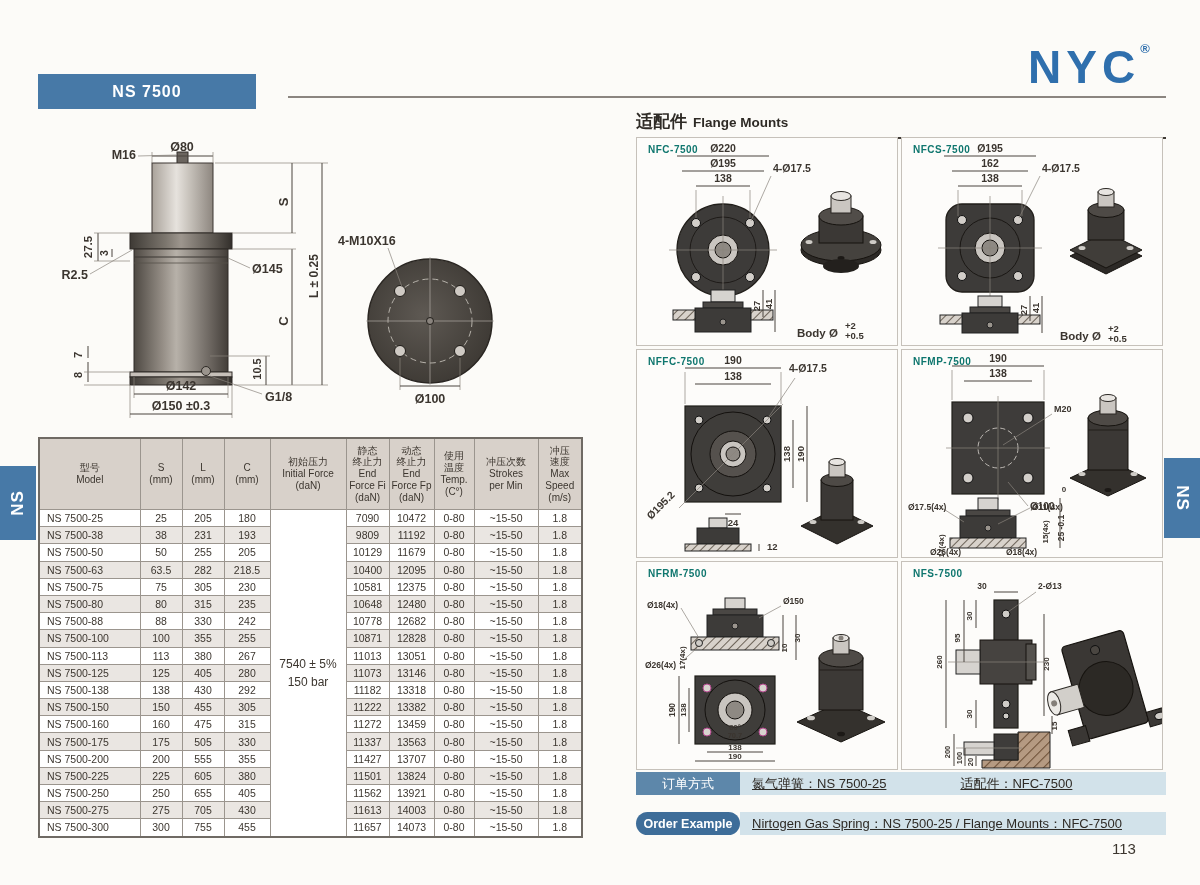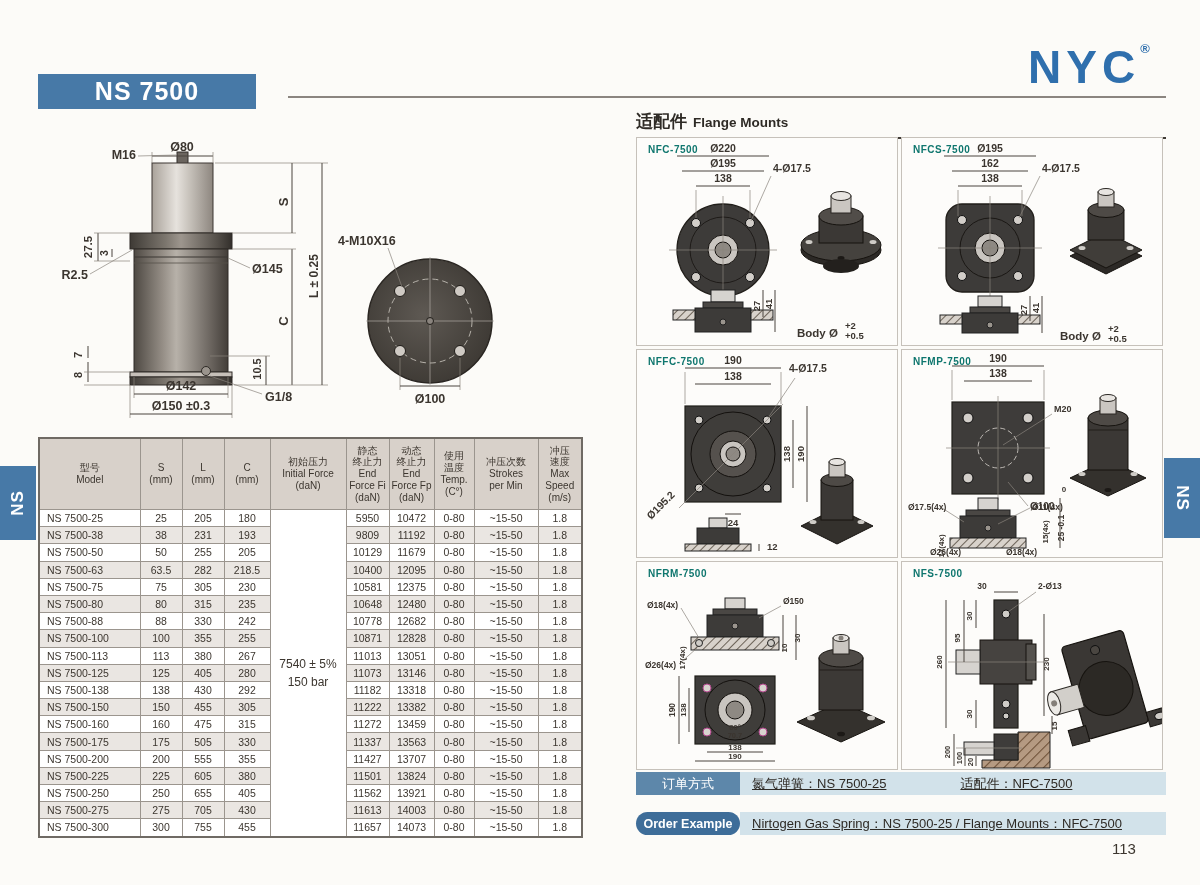--- a/index.html
+++ b/index.html
@@ -1,21 +1,21 @@
 <!DOCTYPE html>
 <html><head>
 <meta charset="utf-8">
 <style>
   html,body{margin:0;padding:0;}
   body{font-family:"Liberation Sans",sans-serif;background:#e8e6e2;}
   .page{position:relative;width:1200px;height:885px;background:#fcfbf8;overflow:hidden;color:#3c362f;}
 
   
   .title-bar{position:absolute;left:38px;top:74px;width:218px;height:35px;background:#4779a7;
-    color:#fff;font-size:25px;font-weight:bold;display:flex;align-items:center;justify-content:center;letter-spacing:1px;}
+    color:#fff;font-size:16px;font-weight:bold;display:flex;align-items:center;justify-content:center;letter-spacing:1px;}
   .top-rule{position:absolute;left:288px;top:96px;width:878px;height:2px;background:#8b8580;}
   .logo{position:absolute;left:1028px;top:44px;font-size:46px;font-weight:bold;color:#2f6fad;letter-spacing:5px;line-height:1;}
   .logo .reg{font-size:13px;vertical-align:top;letter-spacing:0;position:relative;top:-2px;}
 
   
   .side-tab{position:absolute;width:36px;background:#4779a7;color:#fff;font-weight:bold;font-size:17px;
     display:flex;align-items:center;justify-content:center;letter-spacing:1px;}
   .tab-l{left:0;top:466px;height:74px;}
   .tab-r{right:0;top:458px;height:80px;}
   .tab-l span{transform:rotate(-90deg);display:block;}
@@ -242,21 +242,21 @@
       <tbody id="spec-body">
           <tr>
             <td class="model">NS 7500-25</td>
             <td>25</td>
             <td>205</td>
             <td>180</td>
             <td rowspan="19" class="init-force">
               <div>7540  ± 5%</div>
               <div>150 bar</div>
             </td>
-            <td>5950</td>
+            <td>7090</td>
             <td>10472</td>
             <td>0-80</td>
             <td>~15-50</td>
             <td>1.8</td>
           </tr>
           <tr>
             <td class="model">NS 7500-38</td>
             <td>38</td>
             <td>231</td>
             <td>193</td>

